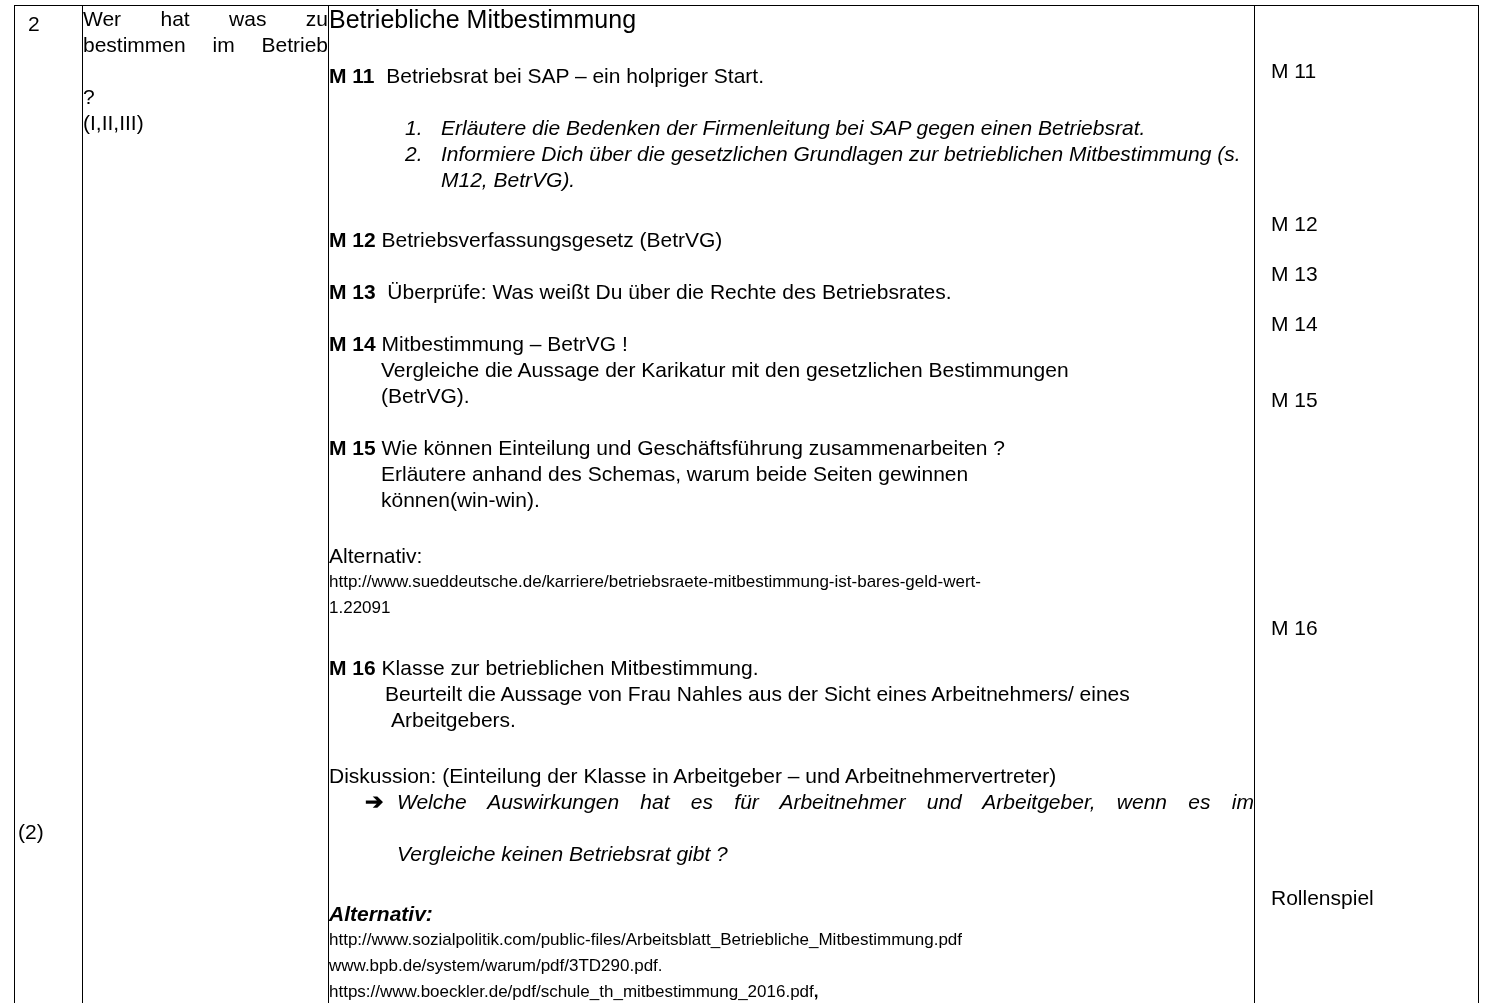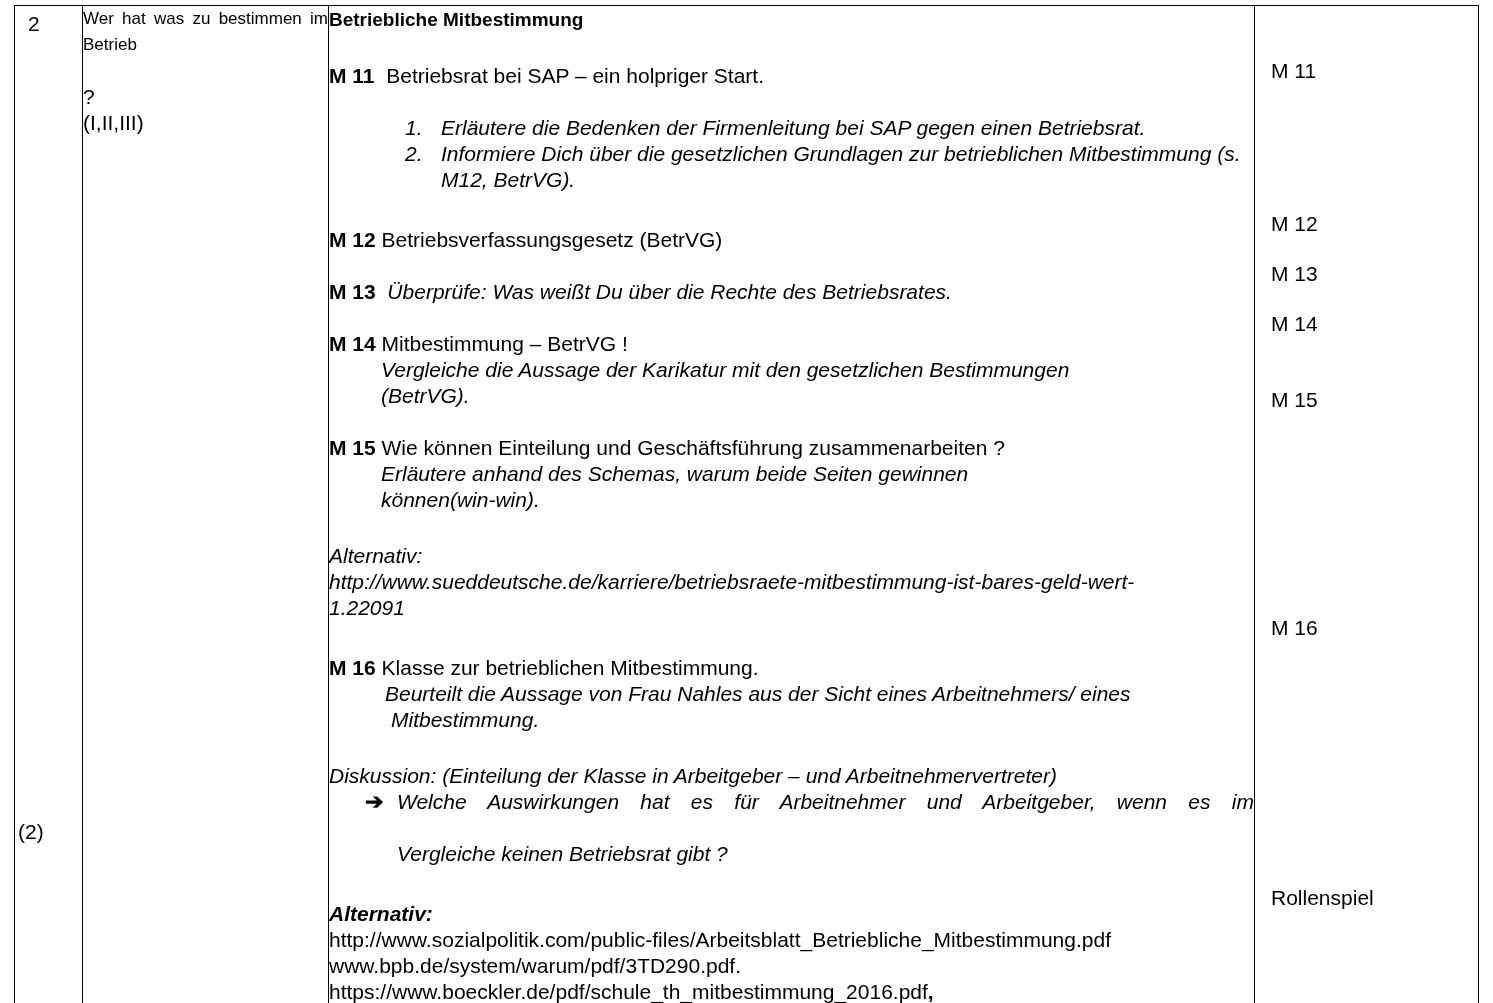--- a/index.html
+++ b/index.html
@@ -64,21 +64,21 @@
     font-size: 21px;
     line-height: 26px;
     white-space: nowrap;
   }
 
   
   .cell-question {
     padding: 5px 10px 0 10px;
   }
   .question-text {
-    font-size: 17px;
+    font-size: 21px;
     line-height: 26px;
     text-align: justify;
     text-justify: inter-word;
     margin: 0;
   }
   .question-text .force-just {
     display: block;
     text-align: justify;
   }
   .question-text .force-just::after {
@@ -96,22 +96,22 @@
   
   .cell-main {
     padding: 4px 12px 0 8px;
     font-size: 21px;
     line-height: 26px;
   }
   .cell-main p {
     margin: 0;
   }
   .title-main {
-    font-weight: bold;
-    font-size: 19px;
+    font-weight: normal;
+    font-size: 25px;
     line-height: 27px;
   }
   .spacer-26 { height: 26px; }
   .spacer-30 { height: 30px; }
   .spacer-34 { height: 34px; }
 
   .m-label { font-weight: bold; }
 
   .ol-tasks {
     margin: 0;
@@ -125,21 +125,21 @@
     line-height: 26px;
     padding-left: 36px;
   }
   .ol-tasks li .li-marker {
     position: absolute;
     left: 0;
     top: 0;
     font-style: italic;
   }
 
-  .ital { font-style: italic; }
+  .ital { }
   .bold-ital { font-style: italic; font-weight: bold; }
 
   .indent-1 { padding-left: 52px; }
   .indent-2 { padding-left: 56px; }
   .indent-3 { padding-left: 62px; }
 
   .arrow-row {
     position: relative;
     padding-left: 68px;
     font-style: italic;
@@ -157,21 +157,21 @@
     display: block;
     text-align: justify;
   }
   .arrow-row .arrow-just::after {
     content: "";
     display: inline-block;
     width: 100%;
   }
 
   .url-line {
-    font-size: 21px;
+    font-size: 17px;
     line-height: 26px;
     white-space: nowrap;
   }
   .bold-comma { font-weight: bold; }
 
   
   .cell-mat {
     position: relative;
   }
   .mat-item {
@@ -266,21 +266,21 @@
           <p class="ital">Alternativ:</p>
           <p class="ital url-line">http://www.sueddeutsche.de/karriere/betriebsraete-mitbestimmung-ist-bares-geld-wert-</p>
           <p class="ital url-line">1.22091</p>
 
           <div class="spacer-34"></div>
 
           <p>
             <span class="m-label">M 16</span><span>&nbsp;</span><span>Klasse zur betrieblichen Mitbestimmung.</span>
           </p>
           <p class="ital indent-2">Beurteilt die Aussage von Frau Nahles aus der Sicht eines Arbeitnehmers/ eines</p>
-          <p class="ital indent-3">Mitbestimmung.</p>
+          <p class="ital indent-3">Arbeitgebers.</p>
 
           <div class="spacer-30"></div>
 
           <p class="ital">Diskussion: (Einteilung der Klasse in Arbeitgeber – und Arbeitnehmervertreter)</p>
 
           <div class="arrow-row">
             <span class="arrow-glyph">➔</span>
             <span class="arrow-just">Welche Auswirkungen hat es für Arbeitnehmer und Arbeitgeber, wenn es im</span>
             <span>Vergleiche keinen Betriebsrat gibt ?</span>
           </div>

